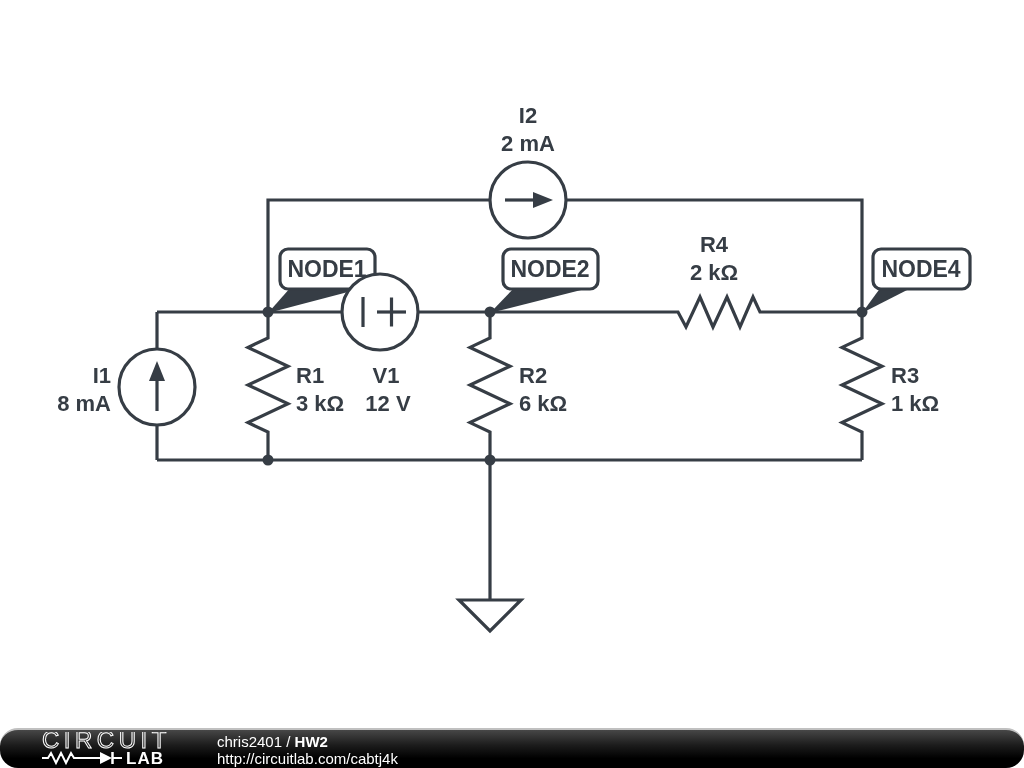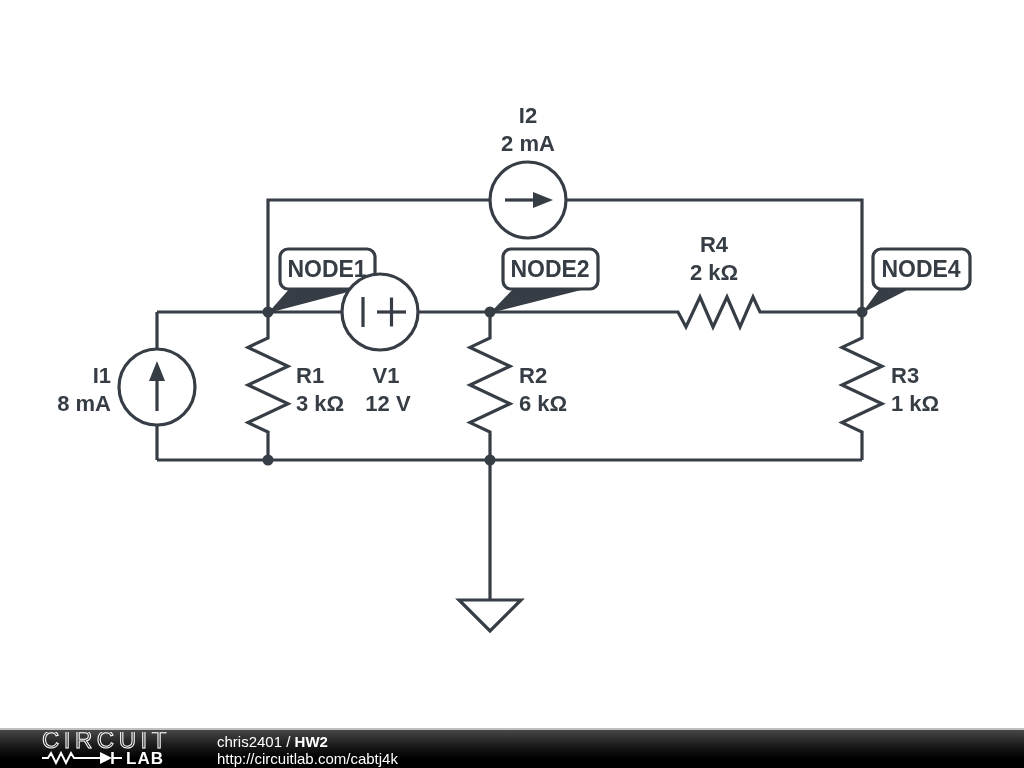--- a/index.html
+++ b/index.html
@@ -5,21 +5,21 @@
   html,body{margin:0;padding:0;width:1024px;height:768px;background:#fff;overflow:hidden;}
   #stage{position:relative;width:1024px;height:768px;font-family:"Liberation Sans",sans-serif;}
   svg text{font-family:"Liberation Sans",sans-serif;}
   .lbl{font-weight:700;font-size:22px;fill:var(--ink);}
   .nlbl{font-weight:700;font-size:23px;fill:var(--ink);}
   .wire{stroke:var(--ink);stroke-width:3.2;fill:none;}
   .whitefill{fill:#fff;stroke:var(--ink);stroke-width:3.2;}
   .inkfill{fill:var(--ink);stroke:none;}
   .footer{position:absolute;left:0;bottom:0;width:1024px;height:38px;
     background:linear-gradient(180deg,#474747 0%,#1c1c1c 40%,#000 75%);
-    border-top:2px solid #c0c0c0;}
+    border-top:2px solid #c0c0c0;border-radius:18px;}
   .logo{position:absolute;left:42px;top:2px;}
   .fmeta{position:absolute;left:217px;top:3px;color:#fff;font-size:15px;line-height:17px;}
   .fmeta .author{}
   .fmeta .title{font-weight:700;text-align:center;}
 </style>
 </head>
 <body>
 
 <div id="stage">
   <svg width="1024" height="768" viewBox="0 0 1024 768">

